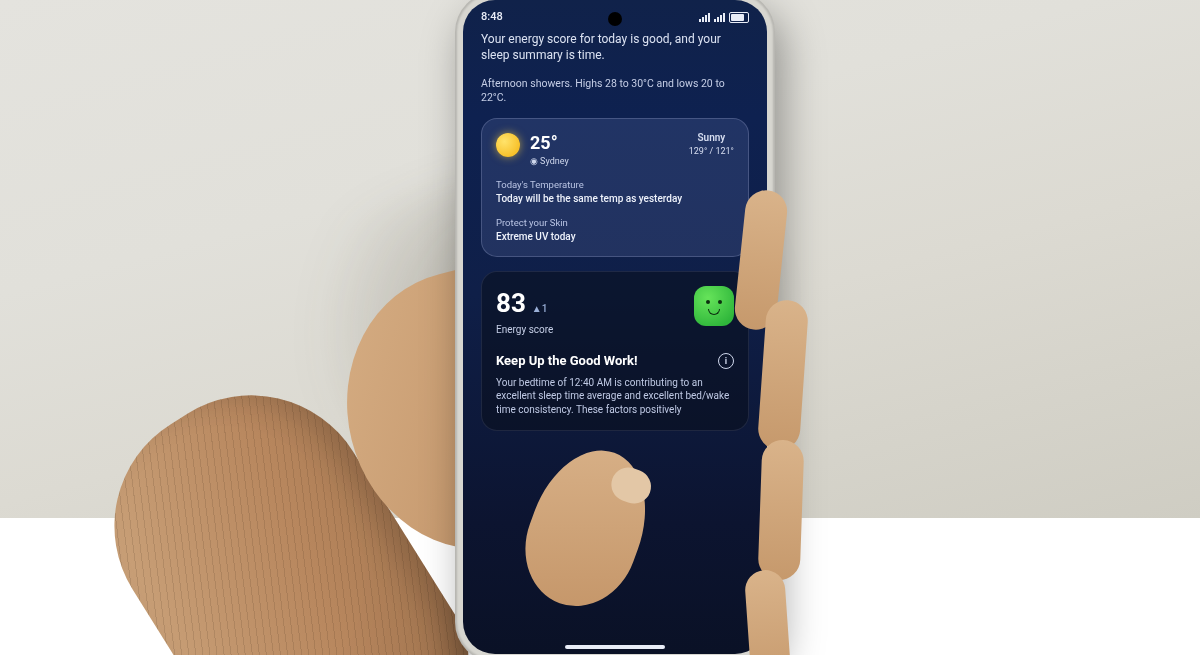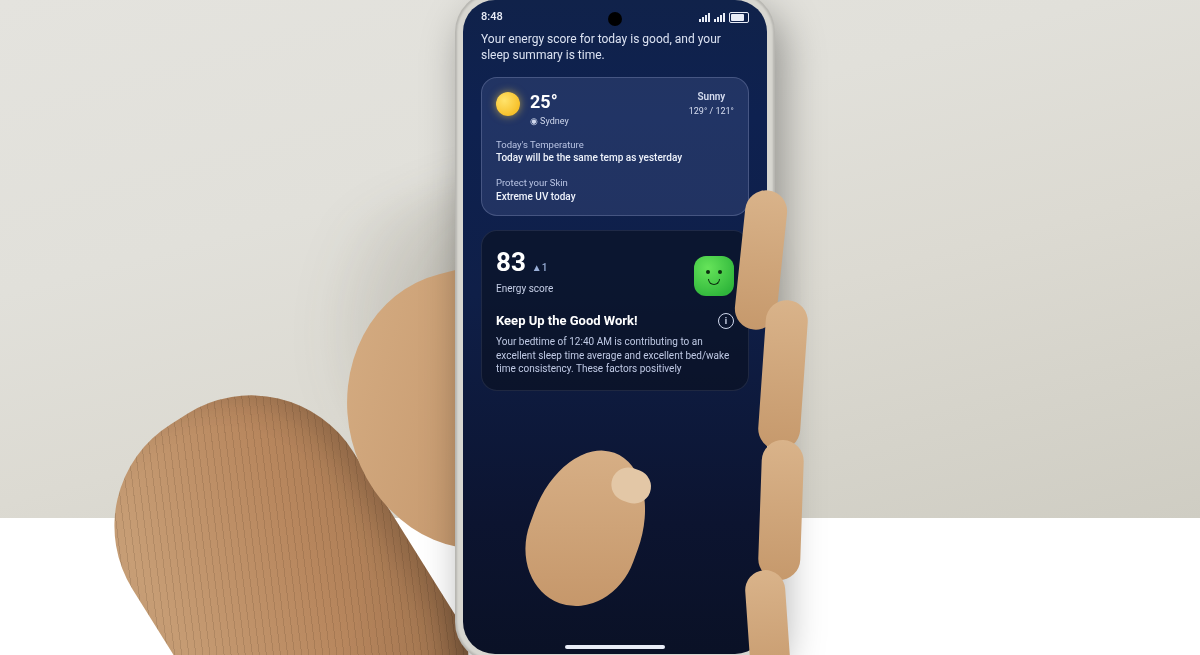--- a/index.html
+++ b/index.html
@@ -27,21 +27,21 @@
   .temp{font-size:18px;font-weight:700;color:#fff;}
   .loc{font-size:9px;color:#cfd7ec;}
   .wx-right{text-align:center;font-size:9px;color:#d6ddf0;}
   .wx-right .cond{font-weight:600;font-size:10px;margin-bottom:1px;}
   .sub{margin-top:12px;}
   .sub-lbl{font-size:9.5px;color:#b9c4e4;}
   .sub-val{font-size:10px;color:#eef2fb;font-weight:500;}
   .section-label{font-size:11px;margin:4px 0 10px;color:#dbe2f2;}
   .section-label b{color:#fff;font-weight:600;}
   .energy{background:rgba(10,14,28,.55);border:1px solid rgba(150,160,200,.15);border-radius:16px;padding:14px;}
-  .energy-top{display:flex;justify-content:space-between;align-items:flex-end;gap:28px;}
+  .energy-top{display:flex;justify-content:space-between;align-items:flex-start;gap:28px;}
   .score{font-size:26px;font-weight:700;color:#fff;display:flex;align-items:baseline;gap:6px;}
   .delta{font-size:10px;color:#9bb0d8;font-weight:500;}
   .score-lbl{font-size:10px;color:#c5cee6;margin-top:2px;}
   .blob{width:40px;height:40px;border-radius:12px;background:radial-gradient(circle at 35% 30%,#66e45a,#2fb63b 80%);position:relative;}
   .blob::before,.blob::after{content:"";position:absolute;top:14px;width:4px;height:4px;background:#0c2f10;border-radius:50%;}
   .blob::before{left:12px}.blob::after{right:12px}
   .blob .mouth{position:absolute;left:50%;top:23px;transform:translateX(-50%);width:10px;height:5px;border:1.5px solid #0c2f10;border-top:none;border-radius:0 0 10px 10px;}
   .keep{display:flex;justify-content:space-between;align-items:center;margin-top:16px;}
   .keep-title{font-size:13px;font-weight:700;color:#fff;}
   .info{width:14px;height:14px;border:1.3px solid #cfd7ec;border-radius:50%;display:flex;align-items:center;justify-content:center;font-size:9px;color:#cfd7ec;font-weight:700;}
@@ -92,20 +92,21 @@
               <span></span>
               <span></span>
               <span></span>
             </div>
           <div class="batt"></div>
         </div>
       </div>
 
       <div class="content">
         <p class="summary">Your energy score for today is good, and your sleep summary is time.</p>
+        <p class="forecast">Afternoon showers. Highs 28 to 30°C and lows 20 to 22°C.</p>
 
         <div class="card">
           <div class="wx-top">
             <div class="wx-left">
               <div class="sun"></div>
               <div>
                 <div class="temp">25°</div>
                 <div class="loc">◉ <span>Sydney</span></div>
               </div>
             </div>

